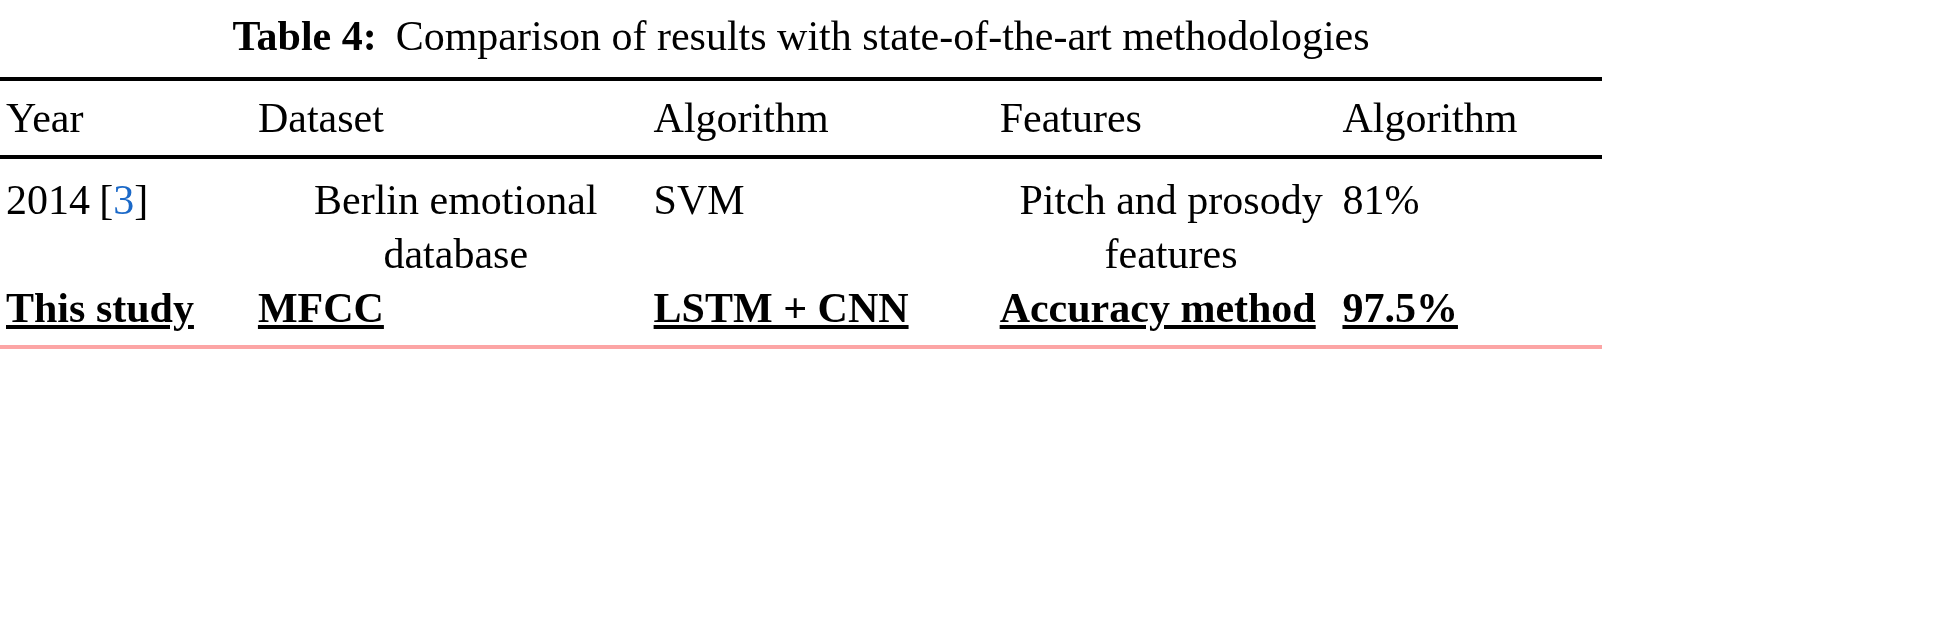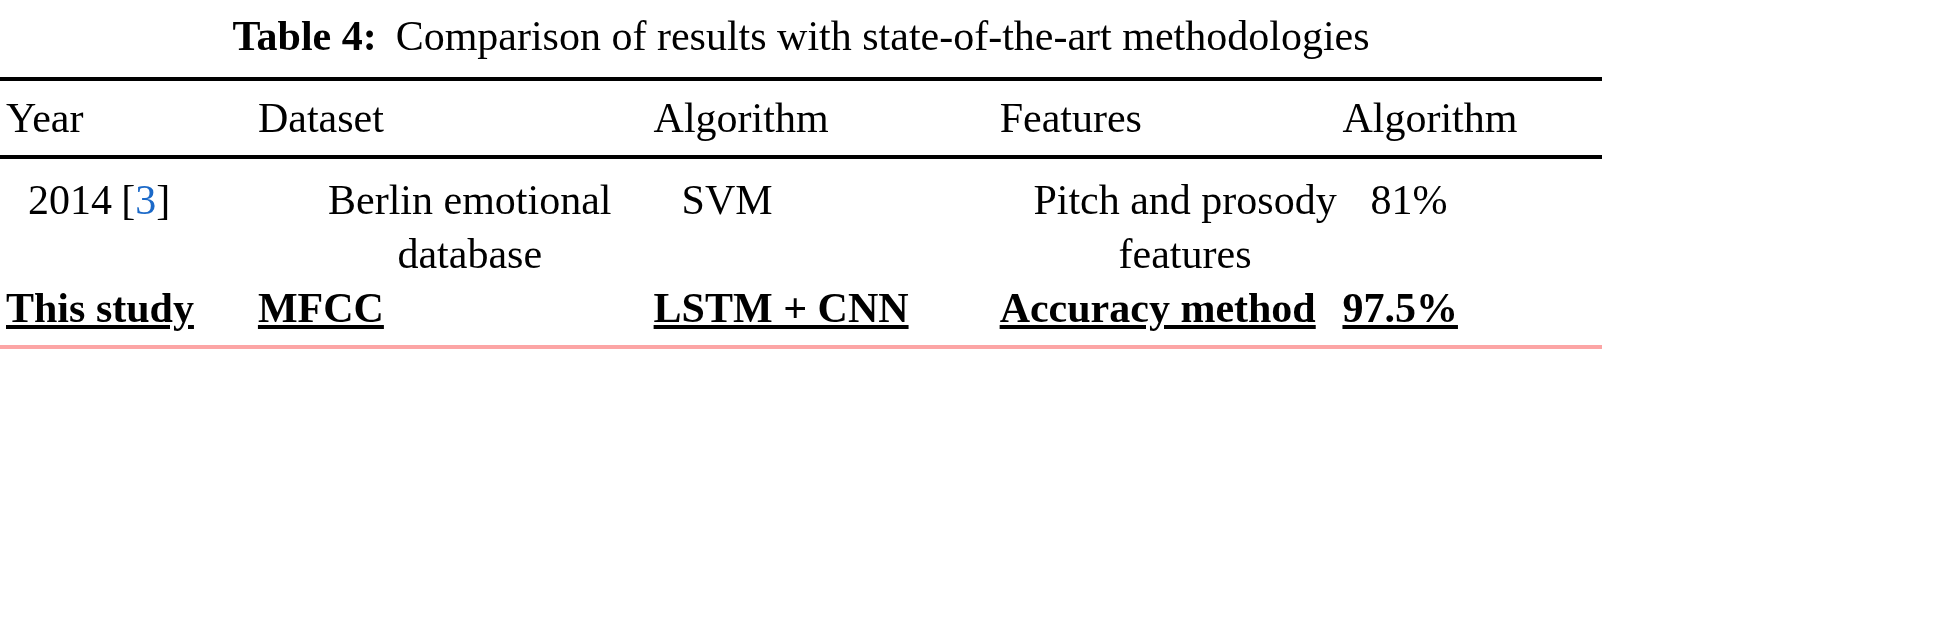--- a/index.html
+++ b/index.html
@@ -47,21 +47,21 @@
   td {
     vertical-align: top;
     padding: 0;
     line-height: 54px;
     font-size: 42px;
   }
   .wrapcell {
     white-space: pre-line;
     text-align: center;
   }
-  tbody tr:first-child td { padding-top: 14px; padding-left: 28px; }
+  tbody tr:first-child td { padding-top: 14px; }
   tbody tr:last-child td { padding-bottom: 10px; }
   .col-year  { width: 16.1%; }
   .col-data  { width: 24.7%; }
   .col-algo  { width: 21.6%; }
   .col-feat  { width: 21.4%; }
   .col-acc   { width: 16.2%; }
   th:first-child, td:first-child { padding-left: 6px; }
   tr.highlight-row td { font-weight: bold; text-decoration: underline; }
   a.ref-link {
     color: #1b69c8;

